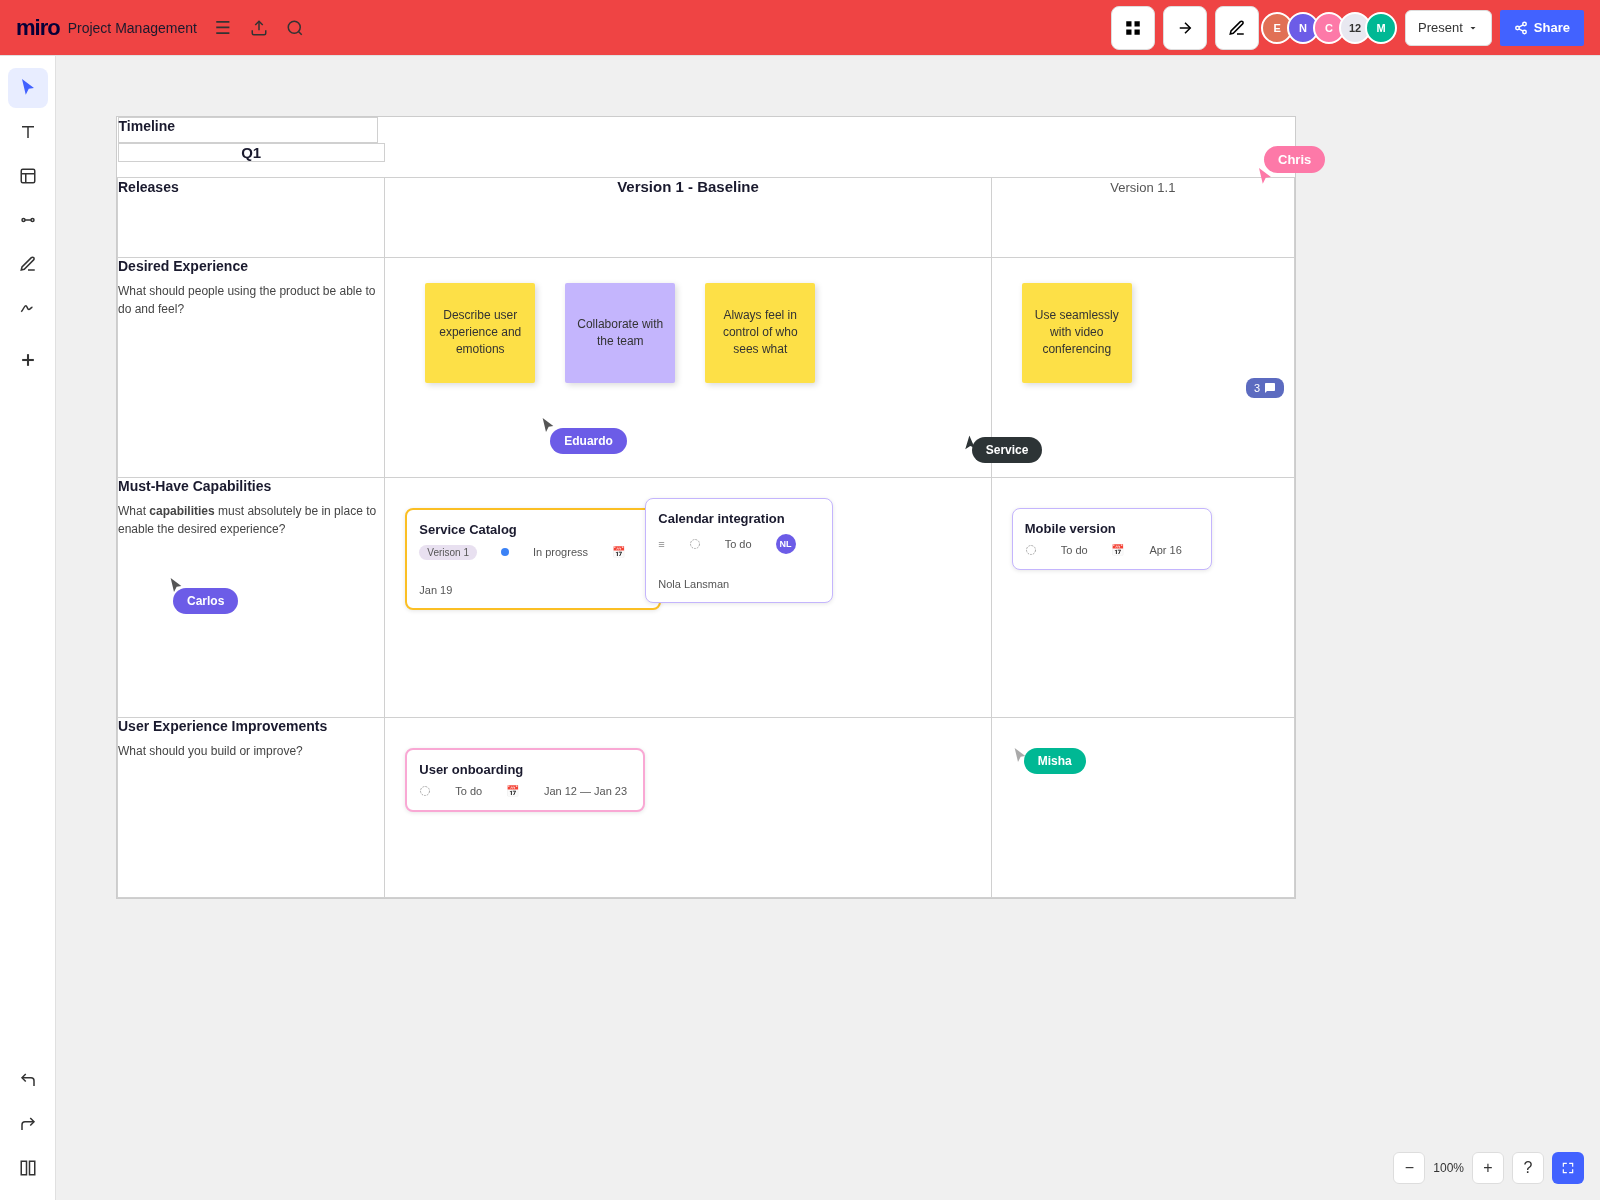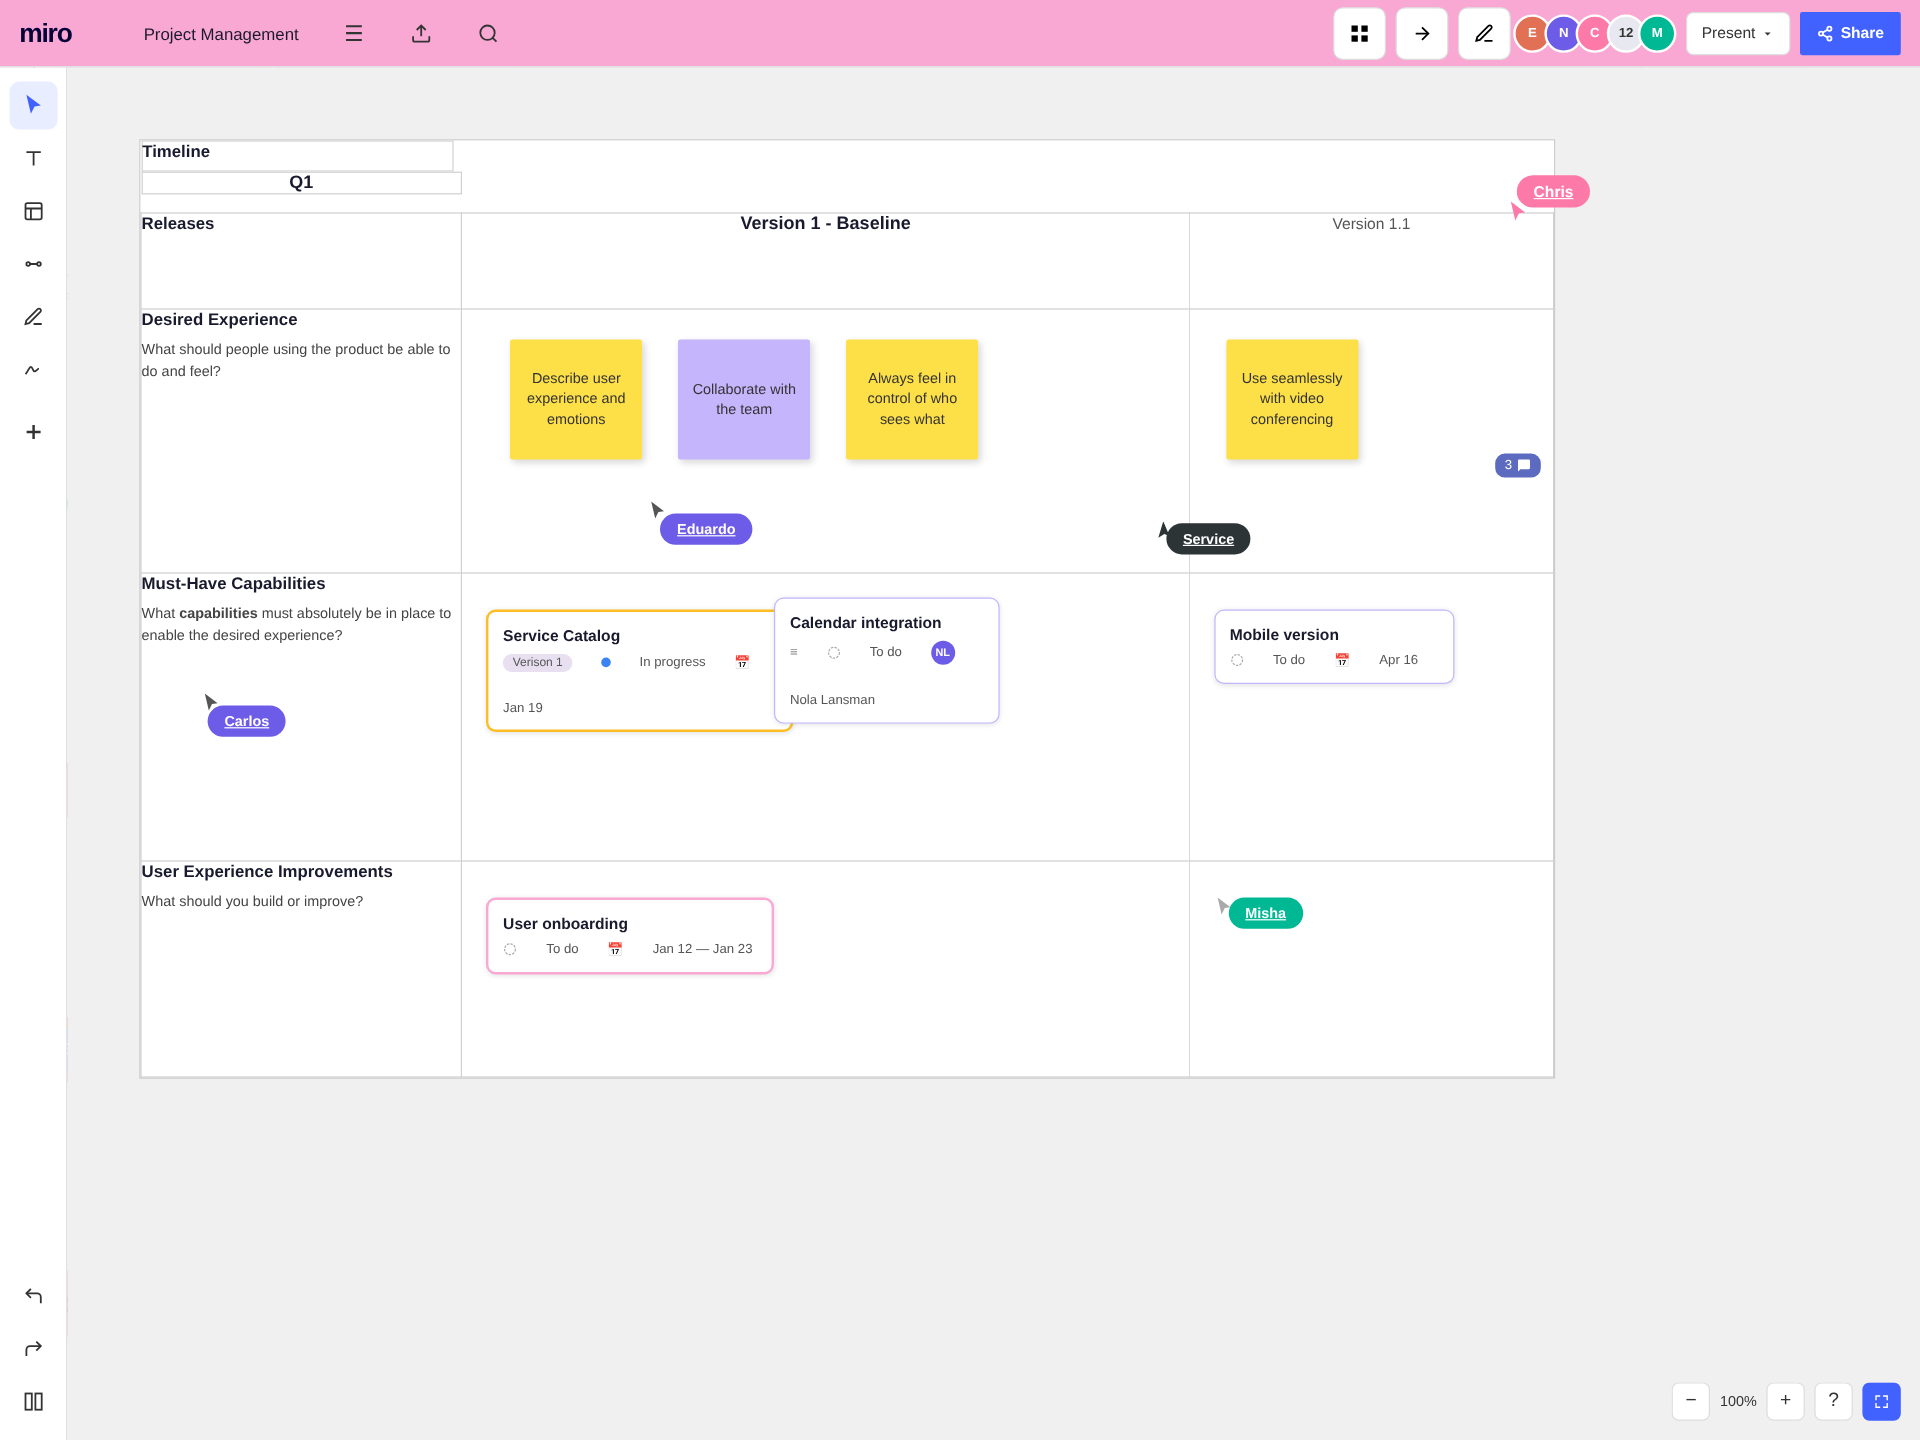--- a/index.html
+++ b/index.html
@@ -1,26 +1,26 @@
 <!DOCTYPE html>
 <html><head>
   <meta charset="utf-8">
   <style>
     * { box-sizing: border-box; margin: 0; padding: 0; }
     body { font-family: -apple-system, BlinkMacSystemFont, 'Segoe UI', sans-serif; background: #f0f0f0; overflow: hidden; }
 
     
     #topbar {
       position: fixed; top: 0; left: 0; right: 0; height: 56px;
-      background: #f9a8d4; border-bottom: 1px solid #e0e0e0;
-      display: flex; align-items: center; gap: 20px; padding: 0 16px;
+      background: #ef4444; border-bottom: 1px solid #e0e0e0;
+      display: flex; align-items: center; gap: 0; padding: 0 16px;
       z-index: 100;
     }
     #miro-logo { font-size: 22px; font-weight: 900; color: #050038; letter-spacing: -1px; }
-    #project-name { font-size: 14px; font-weight: 500; color: #1a1a2e; padding: 4px 8px; border-radius: 4px; margin-left: 32px; }
+    #project-name { font-size: 14px; font-weight: 500; color: #1a1a2e; padding: 4px 8px; border-radius: 4px; }
     .topbar-icon-btn {
       width: 36px; height: 36px; border: none; background: transparent;
       cursor: pointer; border-radius: 6px; display: flex; align-items: center; justify-content: center;
       font-size: 18px; color: #333;
     }
     #topbar-right {
       margin-left: auto; display: flex; align-items: center; gap: 8px;
     }
     .avatar-stack { display: flex; align-items: center; }
     .avatar {
@@ -131,21 +131,21 @@
     .status-dot { width: 8px; height: 8px; border-radius: 50%; display: inline-block; }
     .status-blue { background: #3b82f6; }
     .status-text { font-size: 11px; color: #555; }
     .date-text { font-size: 11px; color: #555; }
     .meta-icon { font-size: 11px; color: #888; }
 
     
     .cursor-label {
       position: absolute; border-radius: 20px; padding: 6px 14px;
       font-size: 13px; font-weight: 600; color: #fff; white-space: nowrap;
-      pointer-events: none; z-index: 10; text-decoration: underline;
+      pointer-events: none; z-index: 10;
     }
 
     
     .comment-bubble {
       position: absolute; background: #5c6bc0; color: #fff;
       border-radius: 8px; padding: 4px 8px; font-size: 11px;
       display: flex; align-items: center; gap: 4px; z-index: 10;
     }
 
     

